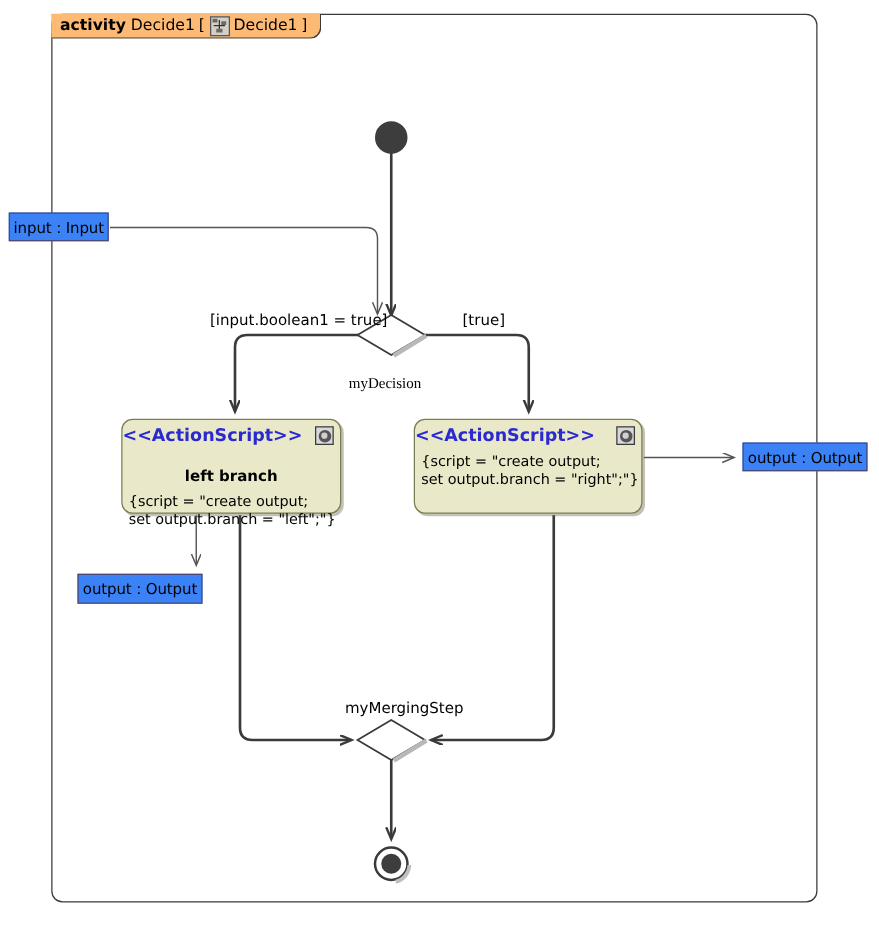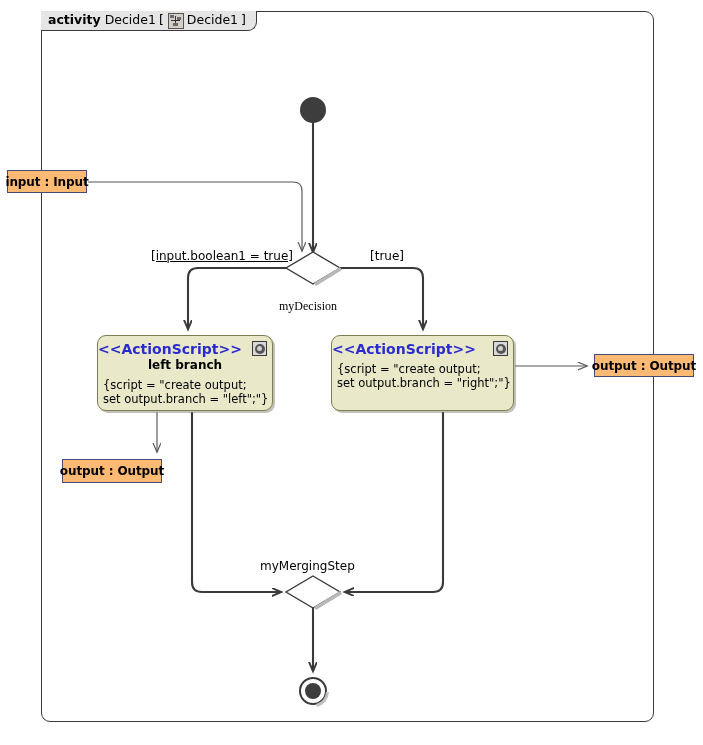--- a/index.html
+++ b/index.html
@@ -39,21 +39,21 @@
   .frame-tab {
     position: absolute;
     left: 41px;
     top: 11px;
     height: 20px;
     box-sizing: border-box;
     border: 1.3px solid #3a3a3a;
     border-top: none;
     border-left: none;
     border-radius: 0 0 9px 0;
-    background: #e5e5e5;
+    background: #fdba74;
     padding: 0 9px 0 7px;
     display: flex;
     align-items: center;
     white-space: nowrap;
     font-size: 12.5px;
     color: #000000;
     line-height: 1;
   }
   .frame-tab .kw {
     font-weight: bold;
@@ -80,25 +80,25 @@
   }
   .tab-icon .i-v { left: 6px; top: 2px; width: 1px; height: 9px; }
   .tab-icon .i-h { left: 2px; top: 6px; width: 9px; height: 1px; }
   .tab-icon .i-b1 { left: 1px; top: 1px; width: 4px; height: 3px; background:#6a6a6a; }
   .tab-icon .i-b2 { left: 8px; top: 3px; width: 4px; height: 3px; background:#6a6a6a; }
   .tab-icon .i-b3 { left: 4px; top: 9px; width: 5px; height: 3px; background:#6a6a6a; }
 
   
   .pin {
     position: absolute;
-    background: #fdba74;
+    background: #3b82f6;
     border: 1.2px solid #4a4a7a;
     box-sizing: border-box;
     font-size: 12px;
-    font-weight: bold;
+    font-weight: normal;
     color: #000;
     display: flex;
     align-items: center;
     justify-content: center;
     white-space: nowrap;
     letter-spacing: -0.1px;
   }
   #pin-input  { left: 7px;   top: 170px; width: 80px;  height: 23px; }
   #pin-out-l  { left: 62px;  top: 459px; width: 100px; height: 24px; }
   #pin-out-r  { left: 594px; top: 354px; width: 100px; height: 23px; }
@@ -121,21 +121,21 @@
     font-size: 14px;
     margin-top: 5px;
     line-height: 1.15;
     font-weight: bold;
   }
   .act-name {
     text-align: center;
     font-weight: bold;
     font-size: 12px;
     color: #000;
-    margin-top: 2px;
+    margin-top: 18px;
     line-height: 1.15;
   }
   .act-body {
     font-size: 11.5px;
     color: #000;
     margin-top: 5px;
     padding-left: 5px;
     line-height: 1.25;
     white-space: pre-line;
   }
@@ -165,24 +165,24 @@
     background: #d0d0d0;
   }
 
   
   .dlabel {
     position: absolute;
     font-size: 12px;
     color: #000;
     white-space: nowrap;
   }
-  #guard-true   { left: 151px; top: 249px; text-decoration: underline; }
+  #guard-true   { left: 168px; top: 249px; }
   #guard-else   { left: 370px; top: 249px; }
   #lbl-decision { left: 279px; top: 299px; font-family: Liberation Serif, serif; }
-  #lbl-merge    { left: 260px; top: 559px; }
+  #lbl-merge    { left: 276px; top: 559px; }
 
   svg { position: absolute; left: 0; top: 0; overflow: visible; }
 </style>
 </head>
 <body>
 
 <div id="canvas">
 
   <svg width="703" height="745">
     <defs>

